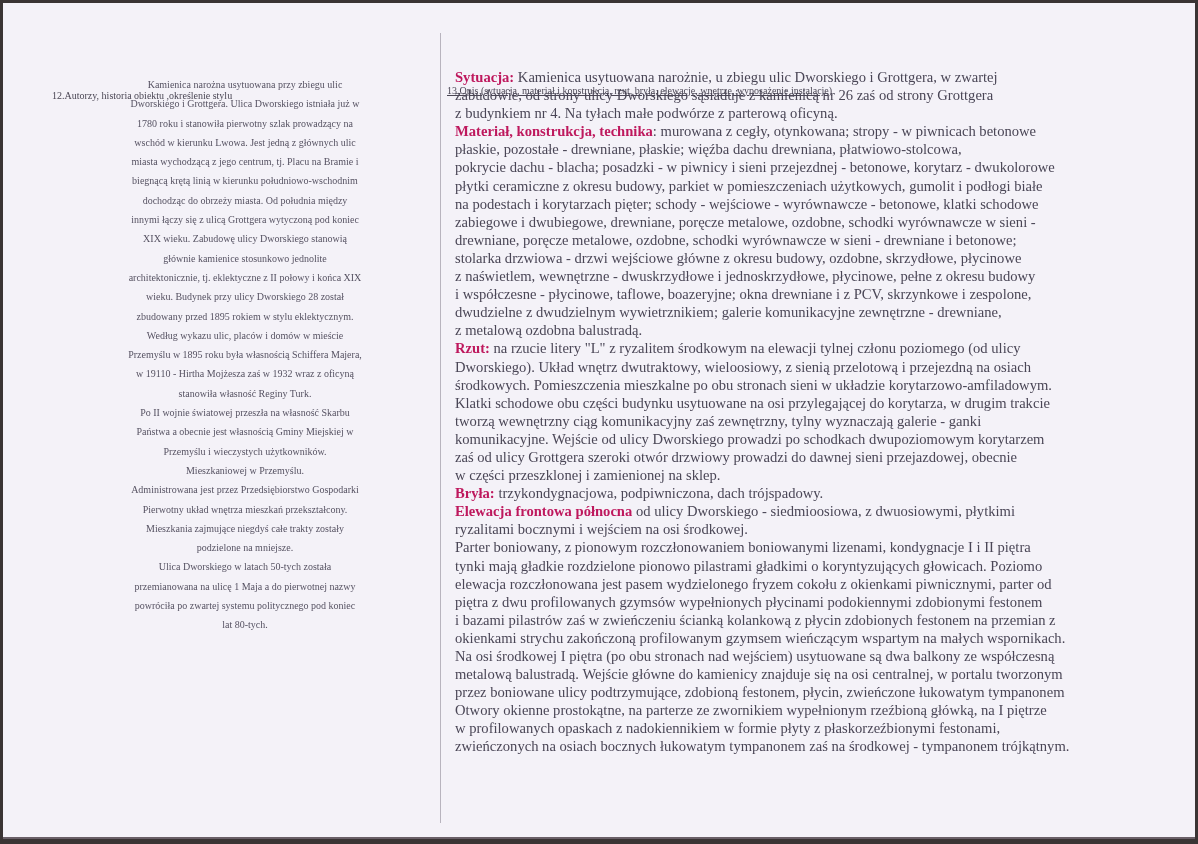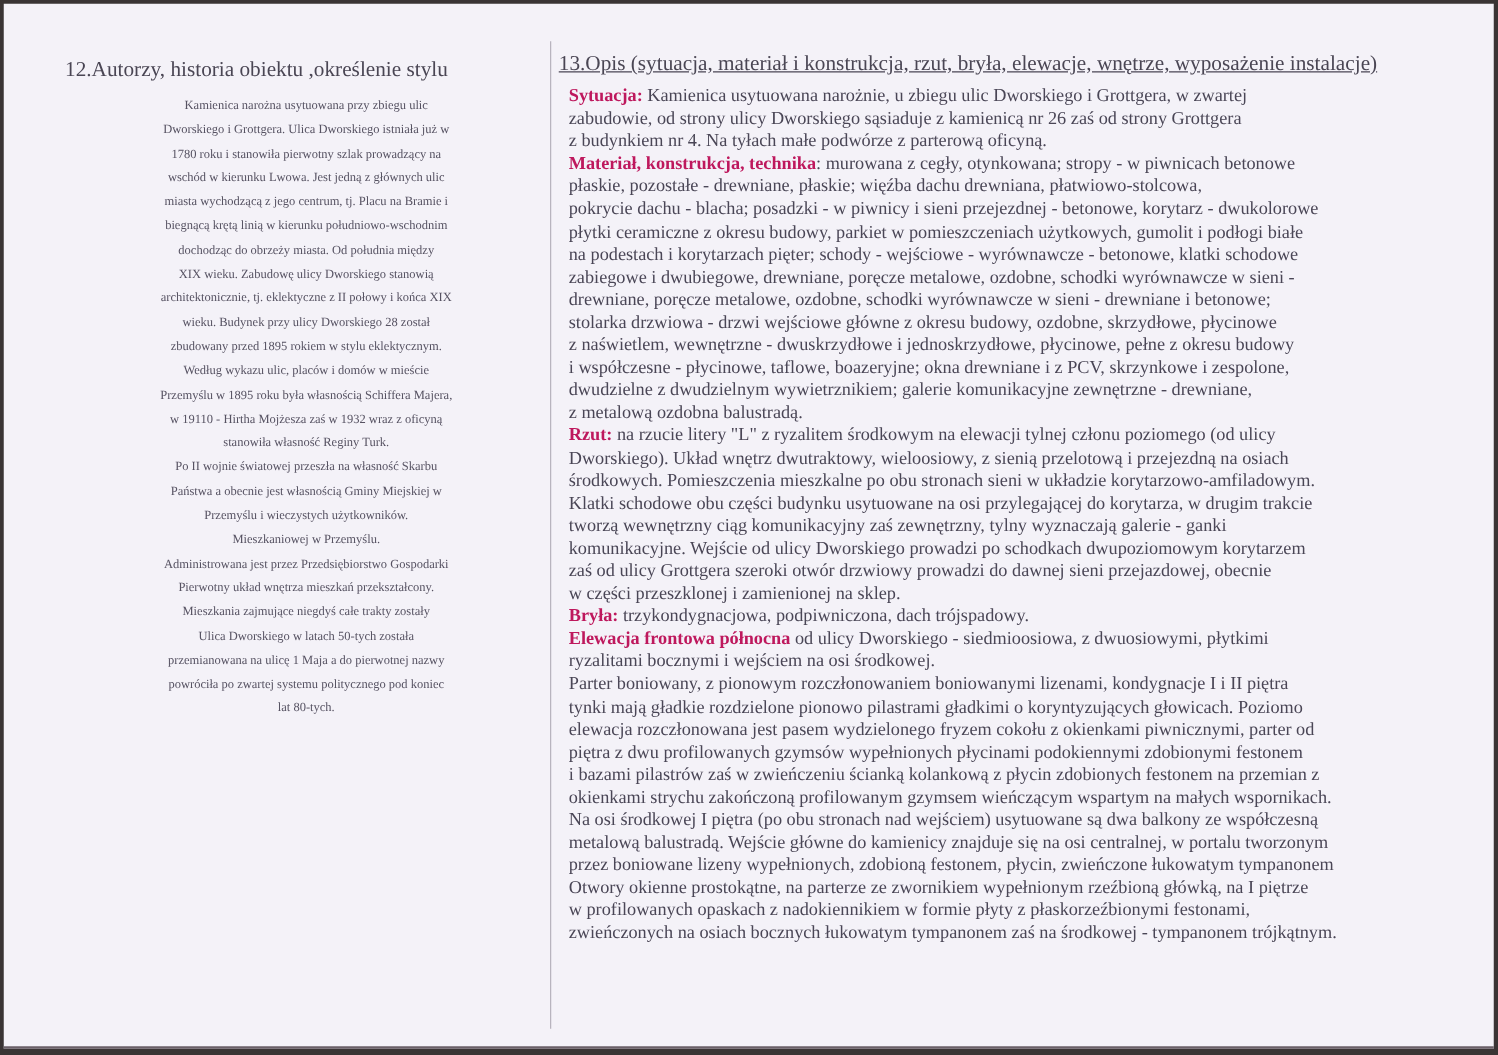--- a/index.html
+++ b/index.html
@@ -12,21 +12,21 @@
   .sheet {
     position:absolute; left:3px; top:3px; width:1192px; height:834px;
     background:#f4f2f8;
     border-bottom:2px solid #6a6068;
   }
   .divider {
     position:absolute; left:437px; top:30px; width:1px; height:790px;
     background:#b8b4be;
   }
   .hdr {
-    position:absolute; font-size:17px; color:#4a4654; white-space:nowrap;
+    position:absolute; font-size:10px; color:#4a4654; white-space:nowrap;margin-top:44px;
   }
   .hdr-left { left:49px; top:43px; }
   .hdr-right { left:444px; top:38px;text-decoration:underline; }
   .col-left {
     position:absolute; left:42px; top:72px; width:400px;
     font-size:10px; line-height:19.3px; color:#565262;text-align:center;
   }
   .col-left .ln { display:block; white-space:nowrap; }
   .col-right {
     position:absolute; left:452px; top:65px; width:745px;
@@ -43,35 +43,38 @@
 
   <div class="hdr hdr-left">12.Autorzy, historia obiektu ,określenie stylu</div>
   <div class="col-left" id="left-body">
       <span class="ln">Kamienica narożna usytuowana  przy zbiegu ulic</span>
       <span class="ln">Dworskiego i Grottgera. Ulica Dworskiego istniała już w</span>
       <span class="ln">1780 roku i stanowiła pierwotny szlak prowadzący na</span>
       <span class="ln">wschód w kierunku Lwowa. Jest jedną z głównych ulic</span>
       <span class="ln">miasta wychodzącą z jego centrum, tj. Placu na Bramie i</span>
       <span class="ln">biegnącą krętą linią w kierunku południowo-wschodnim</span>
       <span class="ln">dochodząc do obrzeży miasta. Od południa między</span>
+      <span class="ln">innymi łączy się z ulicą Grottgera wytyczoną pod koniec</span>
       <span class="ln">XIX wieku. Zabudowę ulicy Dworskiego stanowią</span>
+      <span class="ln">głównie kamienice stosunkowo jednolite</span>
       <span class="ln">architektonicznie, tj. eklektyczne z II połowy i końca XIX</span>
       <span class="ln">wieku. Budynek przy ulicy Dworskiego 28 został</span>
       <span class="ln">zbudowany przed 1895 rokiem w stylu eklektycznym.</span>
       <span class="ln">Według wykazu ulic, placów i domów w mieście</span>
       <span class="ln">Przemyślu w 1895 roku była własnością Schiffera Majera,</span>
       <span class="ln">w 19110 - Hirtha Mojżesza zaś w 1932 wraz z oficyną</span>
       <span class="ln">stanowiła własność Reginy Turk.</span>
       <span class="ln">Po II wojnie światowej przeszła na własność Skarbu</span>
       <span class="ln">Państwa a obecnie jest własnością Gminy Miejskiej w</span>
       <span class="ln">Przemyślu i wieczystych użytkowników.</span>
       <span class="ln">Mieszkaniowej w Przemyślu.</span>
       <span class="ln">Administrowana jest przez Przedsiębiorstwo Gospodarki</span>
       <span class="ln">Pierwotny układ wnętrza mieszkań przekształcony.</span>
       <span class="ln">Mieszkania zajmujące niegdyś całe trakty zostały</span>
+      <span class="ln">podzielone na mniejsze.</span>
       <span class="ln">Ulica Dworskiego w latach 50-tych została</span>
       <span class="ln">przemianowana na ulicę 1 Maja a do pierwotnej nazwy</span>
       <span class="ln">powróciła po zwartej systemu politycznego pod koniec</span>
       <span class="ln">lat 80-tych.</span>
     </div>
 
   <div class="hdr hdr-right">13.Opis  (sytuacja, materiał i konstrukcja, rzut, bryła, elewacje, wnętrze, wyposażenie  instalacje)</div>
   <div class="col-right" id="right-body">
       <span class="ln"><span class="b">Sytuacja:</span><span> Kamienica usytuowana  narożnie, u zbiegu ulic Dworskiego i Grottgera, w zwartej</span></span>
       <span class="ln"><span>zabudowie, od strony ulicy Dworskiego sąsiaduje z kamienicą nr 26 zaś od strony Grottgera</span></span>
@@ -100,18 +103,18 @@
       <span class="ln"><span class="b">Elewacja  frontowa  północna</span><span> od ulicy Dworskiego - siedmioosiowa, z dwuosiowymi, płytkimi</span></span>
       <span class="ln"><span>ryzalitami bocznymi i wejściem na osi środkowej.</span></span>
       <span class="ln"><span>Parter boniowany, z pionowym rozczłonowaniem boniowanymi lizenami, kondygnacje I i II piętra</span></span>
       <span class="ln"><span>tynki mają gładkie rozdzielone pionowo pilastrami gładkimi o koryntyzujących głowicach. Poziomo</span></span>
       <span class="ln"><span>elewacja rozczłonowana jest pasem wydzielonego fryzem cokołu z okienkami piwnicznymi, parter od</span></span>
       <span class="ln"><span>piętra z dwu profilowanych gzymsów wypełnionych płycinami podokiennymi zdobionymi festonem</span></span>
       <span class="ln"><span>i bazami pilastrów zaś w zwieńczeniu ścianką kolankową z płycin zdobionych festonem na przemian z</span></span>
       <span class="ln"><span>okienkami strychu zakończoną profilowanym gzymsem wieńczącym wspartym na małych wspornikach.</span></span>
       <span class="ln"><span>Na osi środkowej I piętra (po obu stronach nad wejściem) usytuowane są dwa balkony ze współczesną</span></span>
       <span class="ln"><span>metalową balustradą. Wejście główne do kamienicy znajduje się na osi centralnej, w portalu tworzonym</span></span>
-      <span class="ln"><span>przez boniowane lizeny wypełnionych, zdobioną festonem, płycin, zwieńczone łukowatym tympanonem</span></span>
+      <span class="ln"><span>przez boniowane ulicy podtrzymujące, zdobioną festonem, płycin, zwieńczone łukowatym tympanonem</span></span>
       <span class="ln"><span>Otwory okienne prostokątne, na parterze ze zwornikiem wypełnionym rzeźbioną główką, na I piętrze</span></span>
       <span class="ln"><span>w profilowanych opaskach z nadokiennikiem w formie płyty z płaskorzeźbionymi  festonami,</span></span>
       <span class="ln"><span>zwieńczonych na osiach bocznych łukowatym tympanonem zaś na środkowej - tympanonem trójkątnym.</span></span>
     </div>
 </div>
 
 </body></html>

